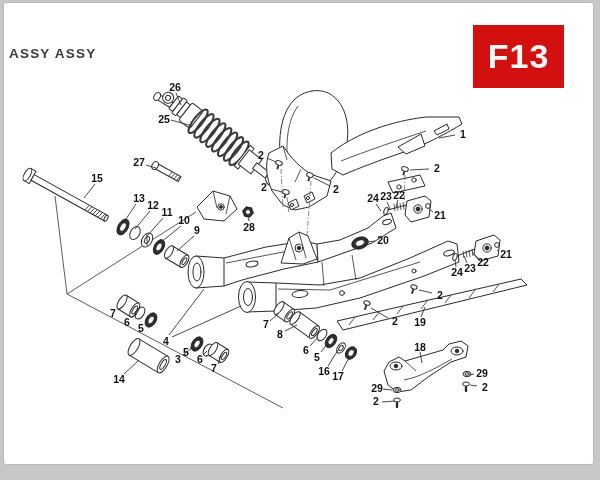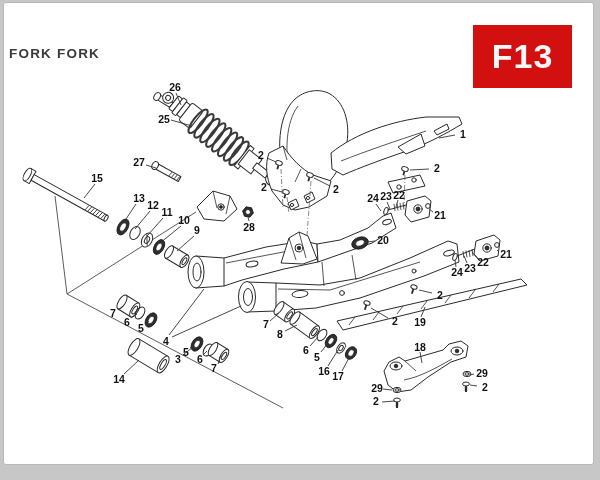--- a/index.html
+++ b/index.html
@@ -2,42 +2,42 @@
 <html><head>
 <meta charset="utf-8">
 <style>
   html,body{margin:0;padding:0;background:#888;}
   .screen{position:relative;width:600px;height:480px;background:#c7c7c7;overflow:hidden;
           font-family:"Liberation Sans",sans-serif;}
   .sheet{position:absolute;left:3px;top:2px;width:589px;height:461px;background:#ffffff;
          border:1px solid #b9b9b9;border-radius:3px;}
   .page-title{position:absolute;left:9px;top:46px;font-size:13.5px;font-weight:bold;
               letter-spacing:1.2px;color:#3a3a3a;}
-  .code-box{position:absolute;left:473px;top:25px;width:99px;height:63px;
+  .code-box{position:absolute;left:473px;top:25px;width:91px;height:63px;
             display:flex;align-items:center;justify-content:center;}
   .code-box span{font-size:34px;font-weight:bold;color:#f7f7f7;letter-spacing:1px;}
   svg.diagram{position:absolute;left:0;top:0;}
   .ln{fill:none;stroke:#2a2a2a;stroke-width:1;stroke-linejoin:round;stroke-linecap:round;}
   .fw{fill:#ffffff;stroke:#2a2a2a;stroke-width:1;stroke-linejoin:round;}
   .dk{fill:#2f2f2f;stroke:#151515;stroke-width:.8;}
   .wi{fill:#ffffff;stroke:#111;stroke-width:.6;}
   .thin{fill:none;stroke:#2a2a2a;stroke-width:.8;}
   .coil{fill:none;stroke:#3a3a3a;stroke-width:2.1;}
   .cons{fill:none;stroke:#4a4a4a;stroke-width:.9;}
   .dash{fill:none;stroke:#555;stroke-width:.7;stroke-dasharray:5 2 1 2;}
   .callout{font:bold 10.5px "Liberation Sans",sans-serif;fill:#111;text-anchor:middle;}
   .leader{stroke:#333;stroke-width:.9;}
 </style>
 </head>
 <body>
 
 <div class="screen">
   <div class="sheet"></div>
 
-  <div class="page-title">FORK FORK</div>
+  <div class="page-title">ASSY ASSY</div>
 
   <div class="code-box" style="background: rgb(210, 16, 15);">
     <span style="color: rgb(247, 247, 247);">F13</span>
   </div>
 
   <svg class="diagram" width="600" height="480" viewBox="0 0 600 480">
 
     <g>
       <polyline class="cons" points="196,212 67,294 283,408"></polyline>
       <line class="cons" x1="55" y1="196" x2="67" y2="294"></line>

